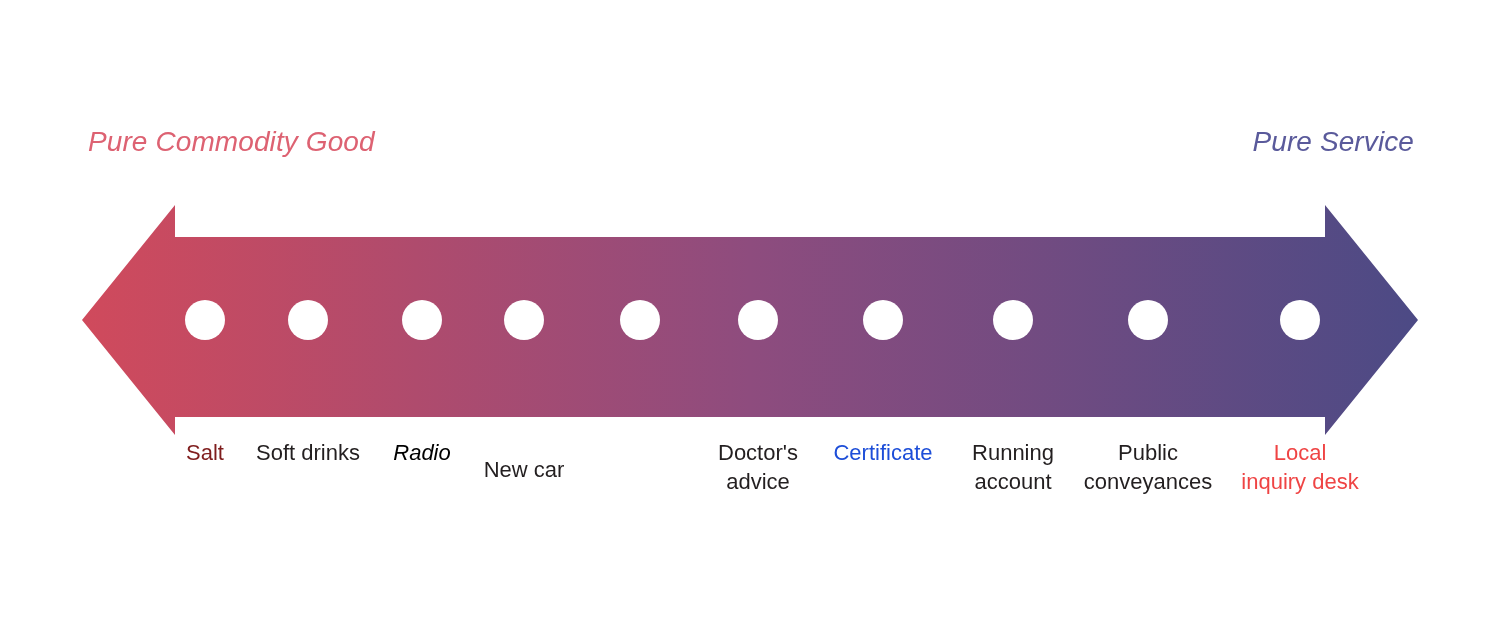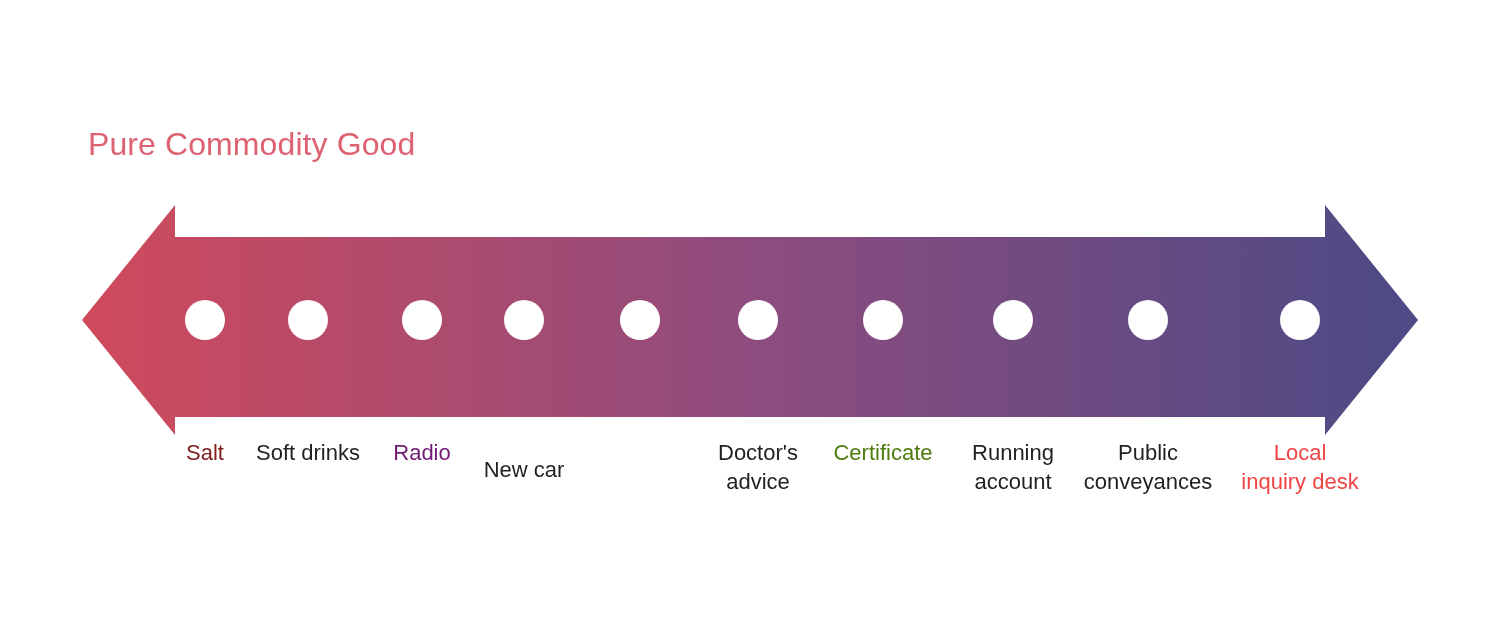--- a/index.html
+++ b/index.html
@@ -16,25 +16,26 @@
   #stage {
     position: relative;
     width: 1500px;
     height: 640px;
     background: #ffffff;
   }
 
   
   .end-label {
     position: absolute;
-    font-size: 32px;
+    font-size: 28px;
     font-weight: 400;
     letter-spacing: 0.1px;
     white-space: nowrap;
     line-height: 1;
+    font-style: italic;
   }
   #label-commodity {
     left: 88px;
     top: 128px;
     color: #dd6272;
   }
   #label-service {
     right: 86px;
     top: 128px;
     color: #5a5a9b;
@@ -70,20 +71,21 @@
     white-space: pre-line;
   }
 </style>
 </head>
 <body>
 
 <div id="stage">
 
   <div class="end-label" id="label-commodity">Pure Commodity Good</div>
 
+  <div class="end-label" id="label-service">Pure Service</div>
 
   <svg id="arrow-svg" viewBox="0 0 1500 640">
     <defs>
       <linearGradient id="arrow-grad" x1="0" y1="0" x2="1" y2="0">
         <stop offset="0" id="grad-stop-0" stop-color="#d04a5c"></stop>
         <stop offset="0.5" id="grad-stop-1" stop-color="#8e4c7e"></stop>
         <stop offset="1" id="grad-stop-2" stop-color="#4c4a85"></stop>
       </linearGradient>
     </defs>
     <polygon id="arrow-body" points="82,320 175,205 175,237 1325,237 1325,205 1418,320 1325,435 1325,417 175,417 175,435" fill="url(#arrow-grad)"></polygon>
@@ -97,25 +99,25 @@
         <circle cx="883" cy="320" r="20" fill="#ffffff"></circle>
         <circle cx="1013" cy="320" r="20" fill="#ffffff"></circle>
         <circle cx="1148" cy="320" r="20" fill="#ffffff"></circle>
         <circle cx="1300" cy="320" r="20" fill="#ffffff"></circle>
       </g>
   </svg>
 
   <div id="item-labels">
       <div class="item-label" style="left: 205px; color: #7f1d1d;">Salt</div>
       <div class="item-label" style="left: 308px; color: rgb(35, 31, 32);">Soft drinks</div>
-      <div class="item-label" style="left: 422px; color: #701a75;">Radio</div>
+      <div class="item-label" style="left: 422px; color: #000000; font-style: italic;">Radio</div>
       <div class="item-label" style="left: 524px; color: rgb(35, 31, 32); margin-top: 17px;">New car</div>
       <div class="item-label" style="left: 758px; color: rgb(35, 31, 32); text-align: center;">Doctor's
 advice</div>
-      <div class="item-label" style="left: 883px; color: #4d7c0f;">Certificate</div>
+      <div class="item-label" style="left: 883px; color: #1d4ed8;">Certificate</div>
       <div class="item-label" style="left: 1148px; color: rgb(35, 31, 32);">Public
 conveyances</div>
       <div class="item-label" style="left: 1013px; color: rgb(35, 31, 32);">Running
 account</div>
       <div class="item-label" style="left: 1300px; color: #ef4444;">Local
 inquiry desk</div>
     </div>
 
 </div>
 

